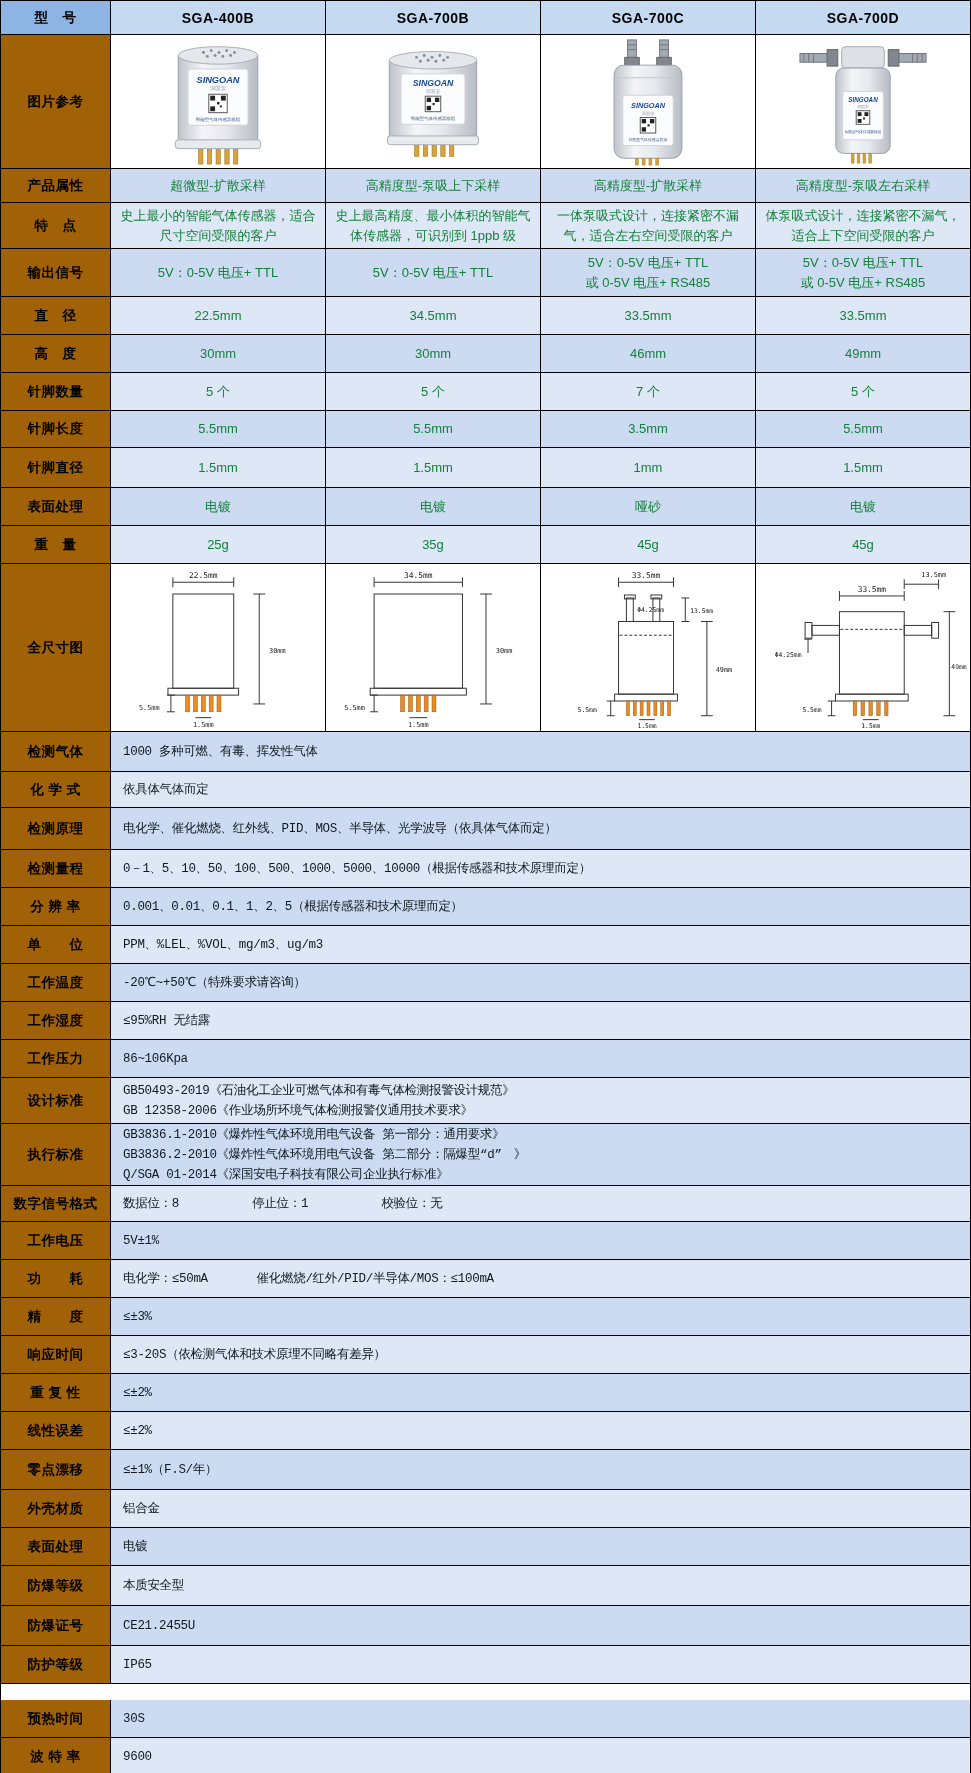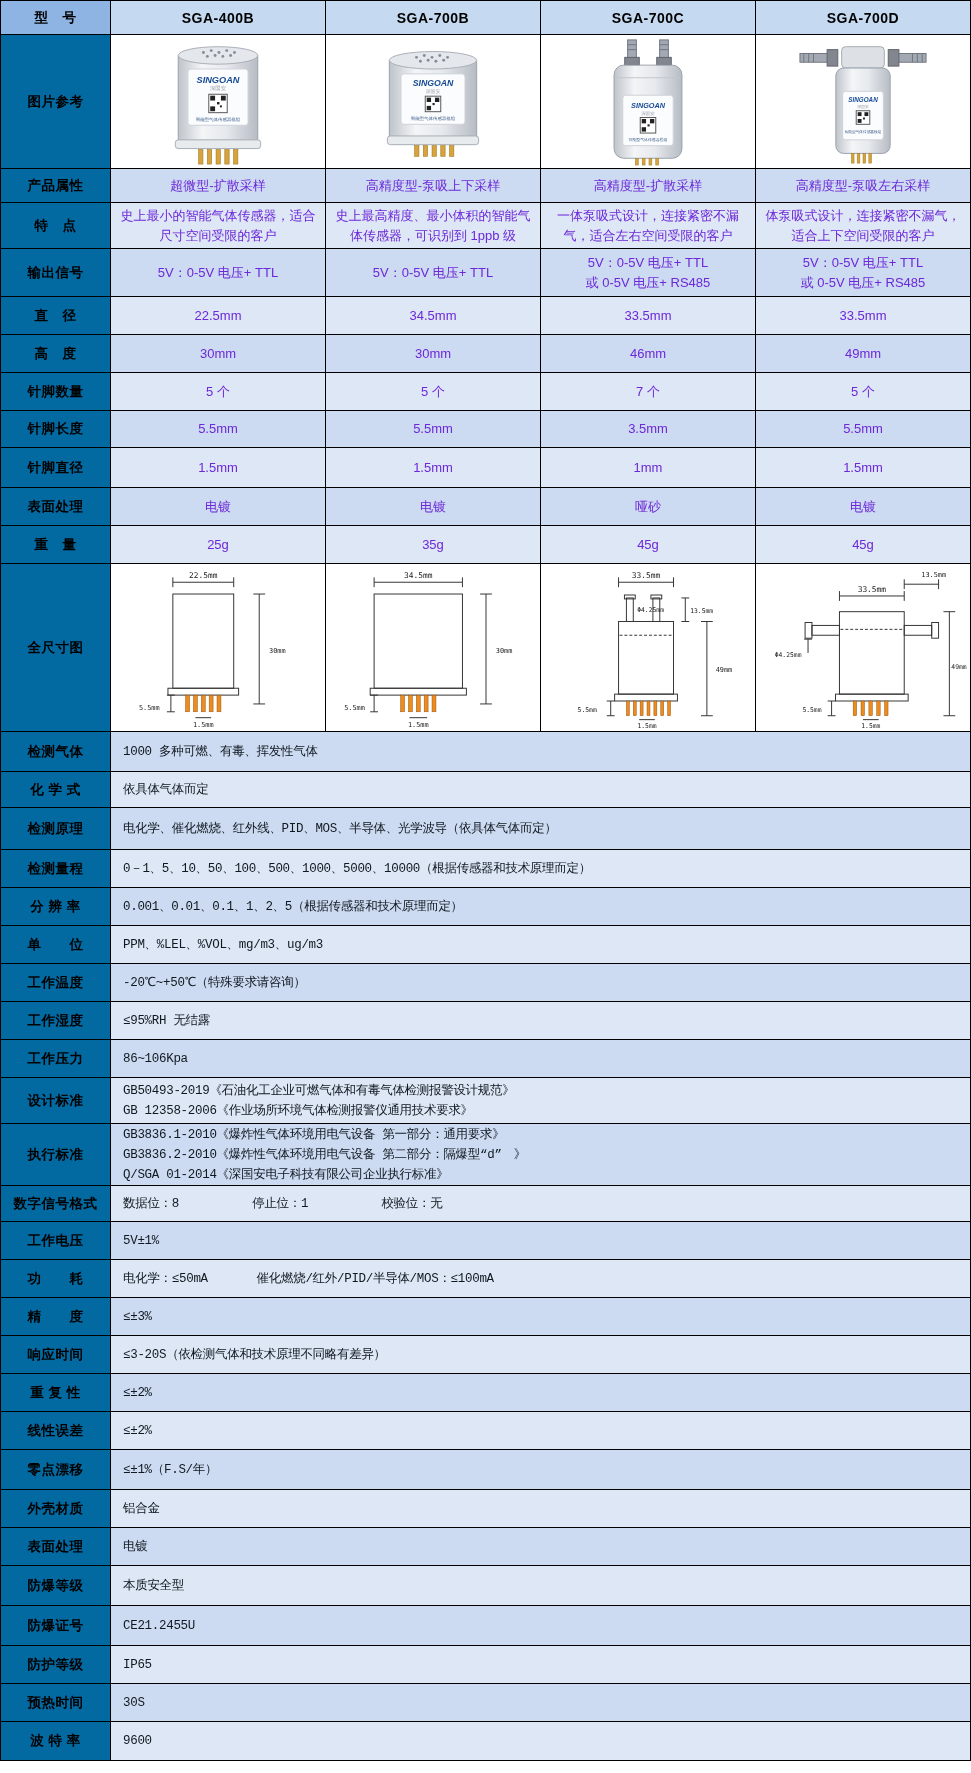--- a/index.html
+++ b/index.html
@@ -3,37 +3,37 @@
 <meta charset="utf-8">
 <style>
   *{margin:0;padding:0;box-sizing:border-box}
   html,body{background:#fff}
   body{width:971px;font-family:"Liberation Sans","DejaVu Sans",sans-serif;color:#000}
   .tbl{width:971px;border:1px solid #000;border-bottom:none}
   .row{display:flex;border-bottom:1px solid #000}
   .cell{border-right:1px solid #000;display:flex;align-items:center;justify-content:center;
         text-align:center;overflow:hidden;padding:1px 4px}
   .row .cell:last-child{border-right:none}
-  .label{width:110px;flex:0 0 110px;background:#0369a1;font-weight:bold;font-size:13.5px;
+  .label{width:110px;flex:0 0 110px;background:#a16207;font-weight:bold;font-size:13.5px;
          white-space:pre;letter-spacing:.5px}
   .col{flex:1 1 0}
   .head-row{height:34px}
   .head-row .col{background:#c5d9f1}
   .corner{background:#8db4e2}
   .model{font-family:Liberation Sans, sans-serif;font-weight:bold;
          font-size:14px;letter-spacing:.5px}
   .photo-row{height:134px}
   .photo-cell{background:#fff;padding:2px}
   .diagram-row{height:168px}
   .diagram-cell{background:#fff;padding:0}
   .bg-mid .col{background:#ccdbf1}
   .bg-light .col{background:#dde7f5}
   .bg-mid .fullcell{background:#ccdbf1}
   .bg-light .fullcell{background:#dde7f5}
-  .val{font-size:13px;color:#6d28d9;white-space:pre-line;line-height:1.5;padding:2px 6px}
+  .val{font-size:13px;color:#15803d;white-space:pre-line;line-height:1.5;padding:2px 6px}
   .fullcell{flex:1 1 0;justify-content:flex-start;text-align:left;padding:3px 0 3px 12px;
             font-family:"Liberation Mono","DejaVu Sans Mono",monospace;font-size:12.5px;
             color:#101820;white-space:pre-line;line-height:1.6;letter-spacing:-.3px}
   svg{display:block}
   .brand-txt{font-family:"Liberation Sans",sans-serif;font-weight:bold;font-style:italic}
   .dim-txt{font-family:"DejaVu Sans Mono",monospace;fill:#222}
 </style>
 </head>
 <body>
 
@@ -552,21 +552,21 @@
         <div class="cell fullcell">本质安全型</div>
       </div>
       <div class="row bg-mid" style="height: 40px;">
         <div class="cell label">防爆证号</div>
         <div class="cell fullcell">CE21.2455U</div>
       </div>
       <div class="row bg-light" style="height: 38px;">
         <div class="cell label">防护等级</div>
         <div class="cell fullcell">IP65</div>
       </div>
-      <div class="row bg-mid" style="height: 38px;">
+      <div class="row bg-mid" style="height: 38px; margin-top: 16px;">
         <div class="cell label">预热时间</div>
         <div class="cell fullcell">30S</div>
       </div>
       <div class="row bg-light" style="height: 39px;">
         <div class="cell label">波 特 率</div>
         <div class="cell fullcell">9600</div>
       </div>
     </div>
 
 </div>

